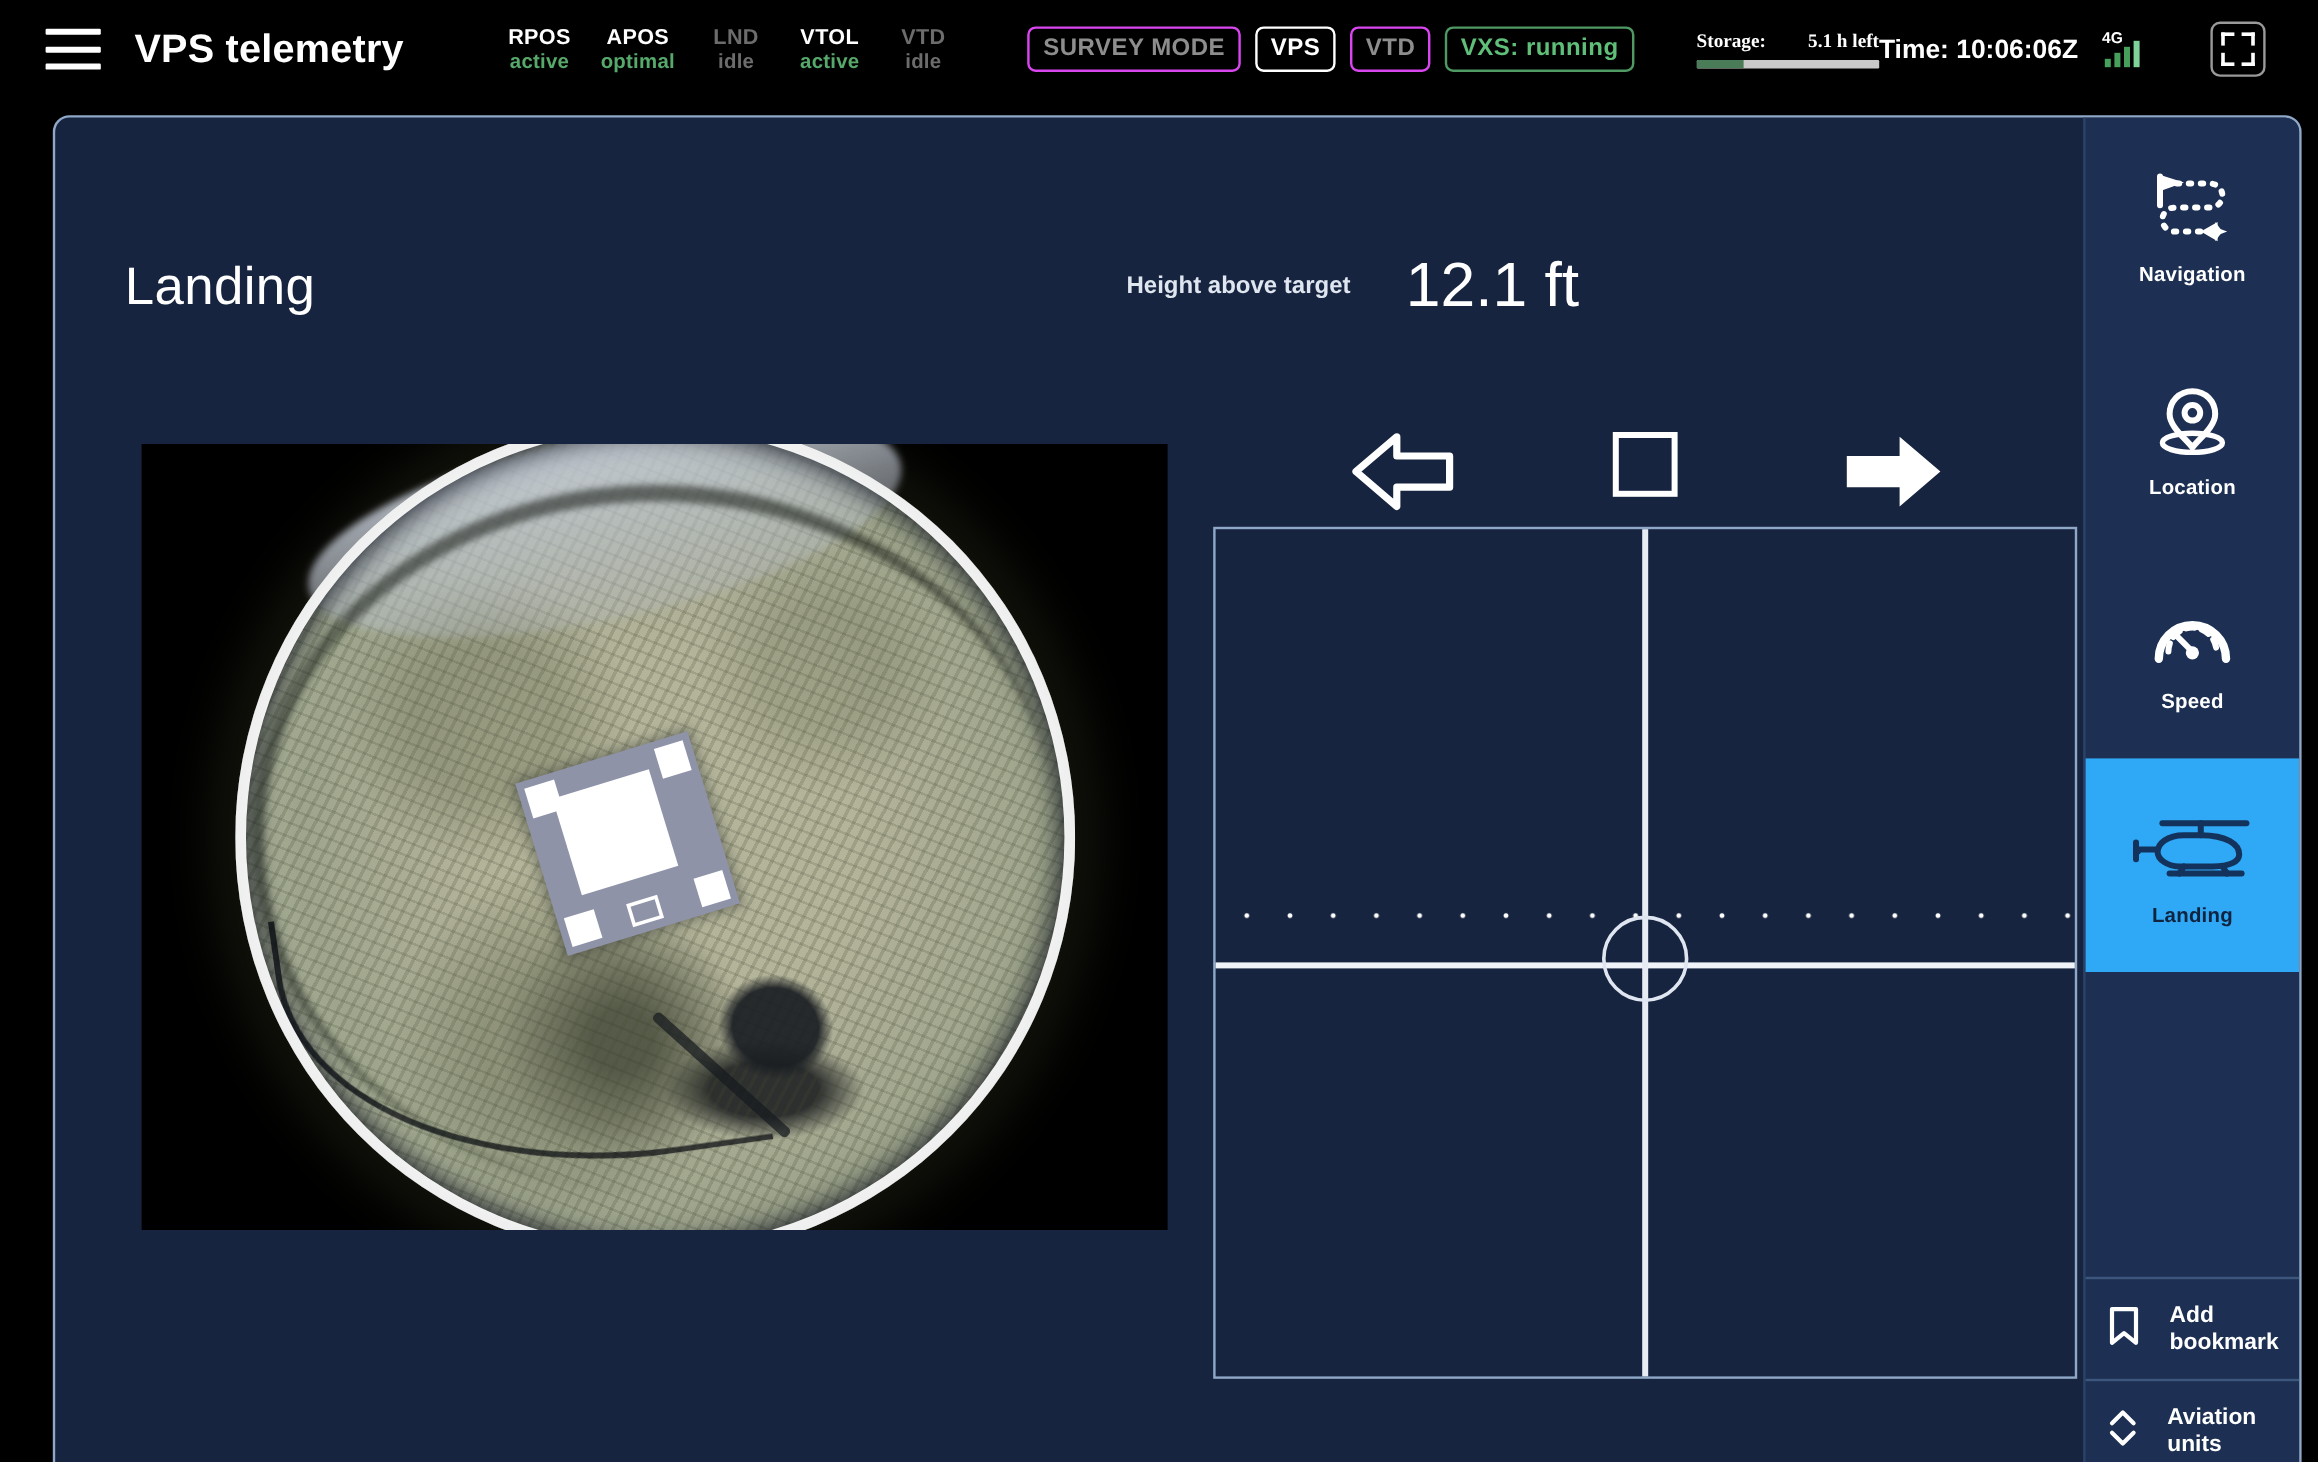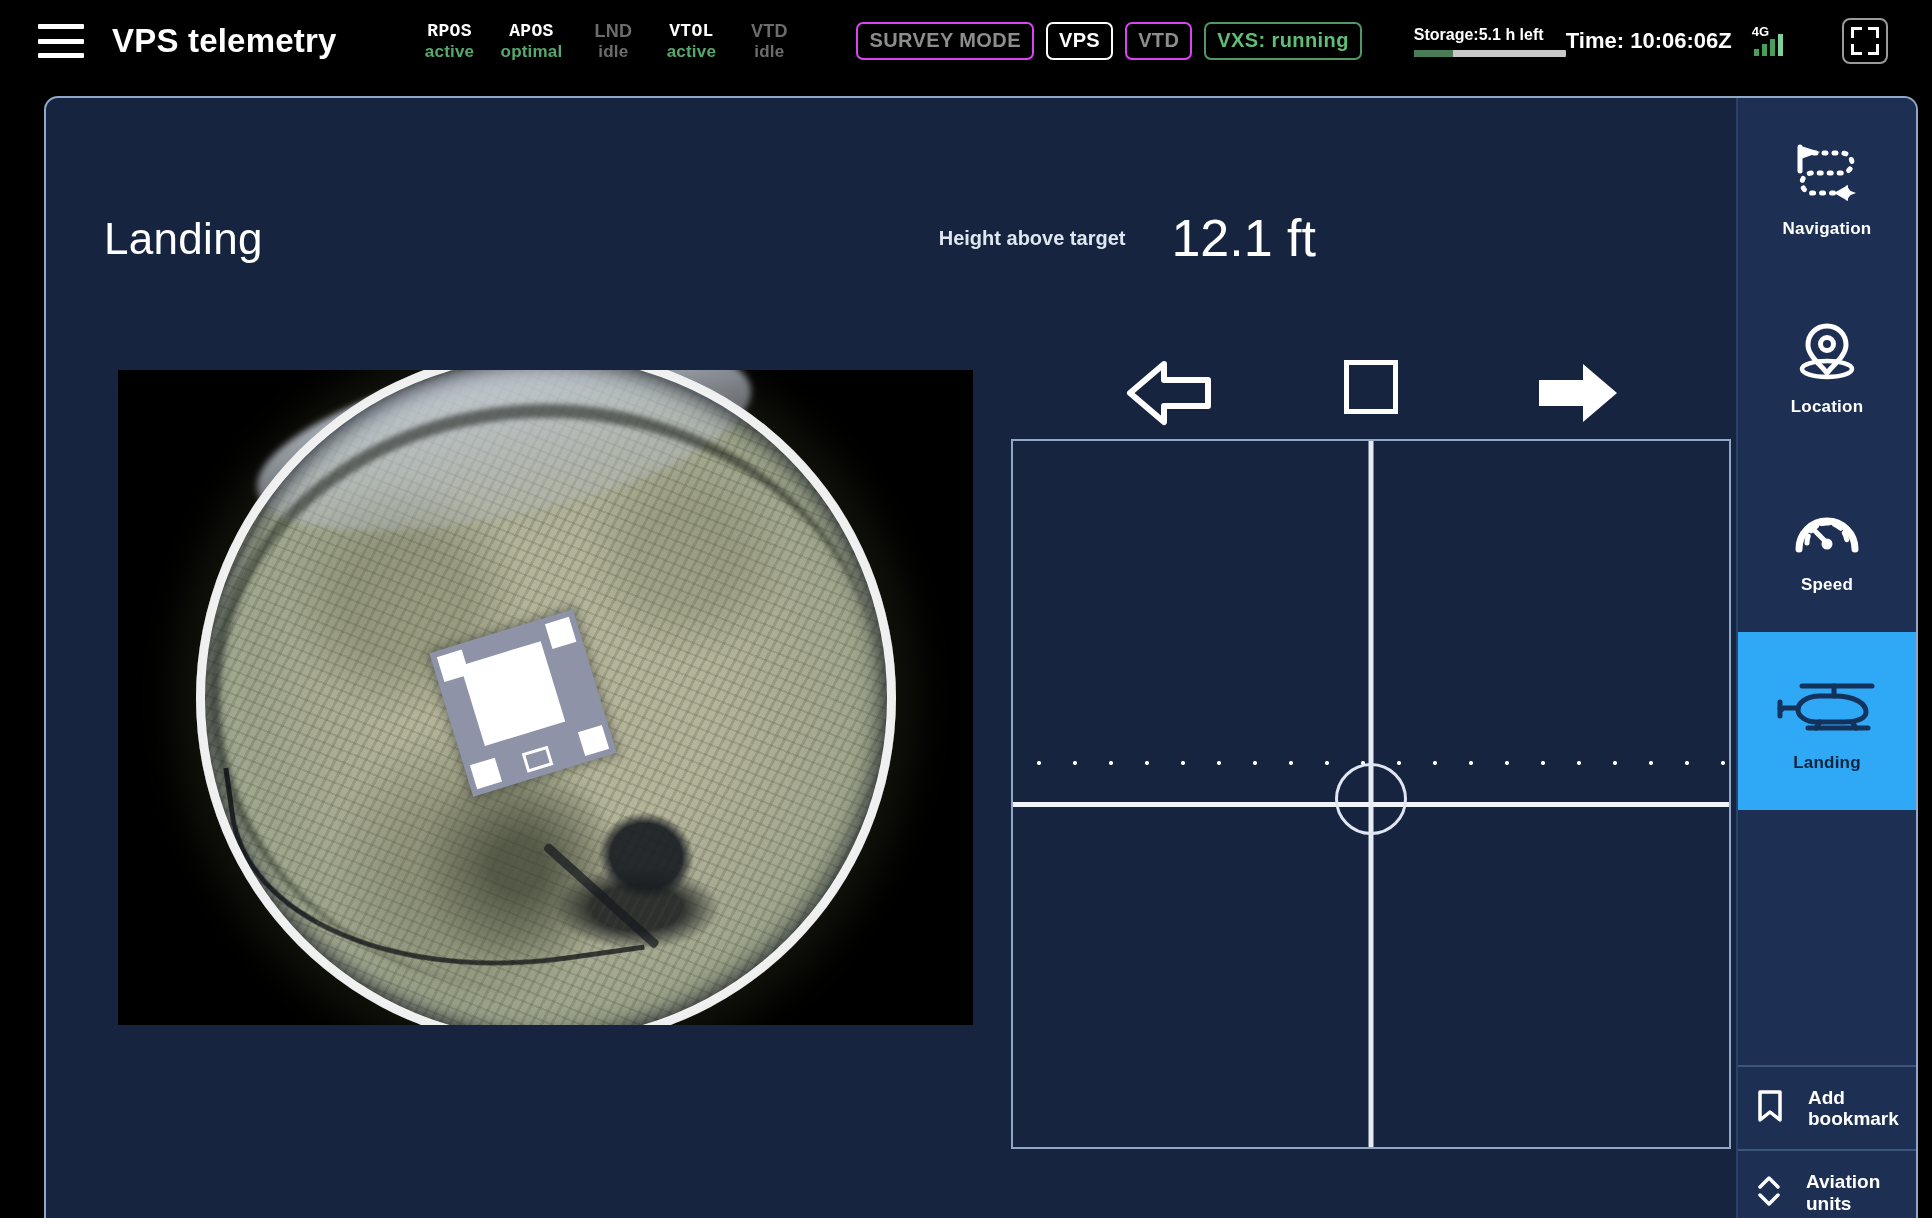--- a/index.html
+++ b/index.html
@@ -28,37 +28,37 @@
     color: #ffffff;
     font-size: 33px; font-weight: bold;
     letter-spacing: .2px;
     white-space: nowrap;
   }
 
   .sysgroup { display: flex; align-items: center; margin-left: 86px; gap: 24px; }
   .sysitem { text-align: center; line-height: 1.12; min-width: 54px; }
   .sysitem .code { font-size: 18px; font-weight: bold; letter-spacing: .3px; }
   .sysitem .state { font-size: 17px; font-weight: bold; letter-spacing: .2px; }
-  .sysitem.on .code { color: #ffffff; font-family: Liberation Mono, monospace; }
+  .sysitem.on .code { color: #ffffff; }
   .sysitem.on .state { color: #57a96b; }
   .sysitem.off .code { color: #6c6c6c; }
   .sysitem.off .state { color: #6c6c6c; }
 
   .chipgroup { display: flex; align-items: center; margin-left: 60px; gap: 12px; }
   .chip {
     border: 2px solid #d946ef; color: #8d8d8d;
     border-radius: 7px; padding: 5px 11px 6px;
     font-size: 20px; font-weight: bold; letter-spacing: .4px;
     white-space: nowrap;
   }
   .chip.white { border-color: #ffffff; color: #ffffff; }
   .chip.green { border-color: #4f9a63; color: #5fbf79; }
 
   .storage { margin-left: 52px; width: 152px; }
-  .storage .row { display: flex; align-items: baseline; }
+  .storage .row { display: flex; justify-content: space-between; align-items: baseline; font-family: Liberation Serif, serif; }
   .storage .lbl { color: #ffffff; font-size: 16px; font-weight: bold; }
   .storage .val { color: #ffffff; font-size: 16px; font-weight: bold; }
   .storage .track {
     margin-top: 6px; height: 7px; width: 152px;
     background: #c9c9c9; border-radius: 1px; overflow: hidden;
   }
   .storage .fill { height: 100%; background: #4a7d57; }
 
   .clock { color: #ffffff; font-size: 22px; font-weight: bold; white-space: nowrap; }
 

